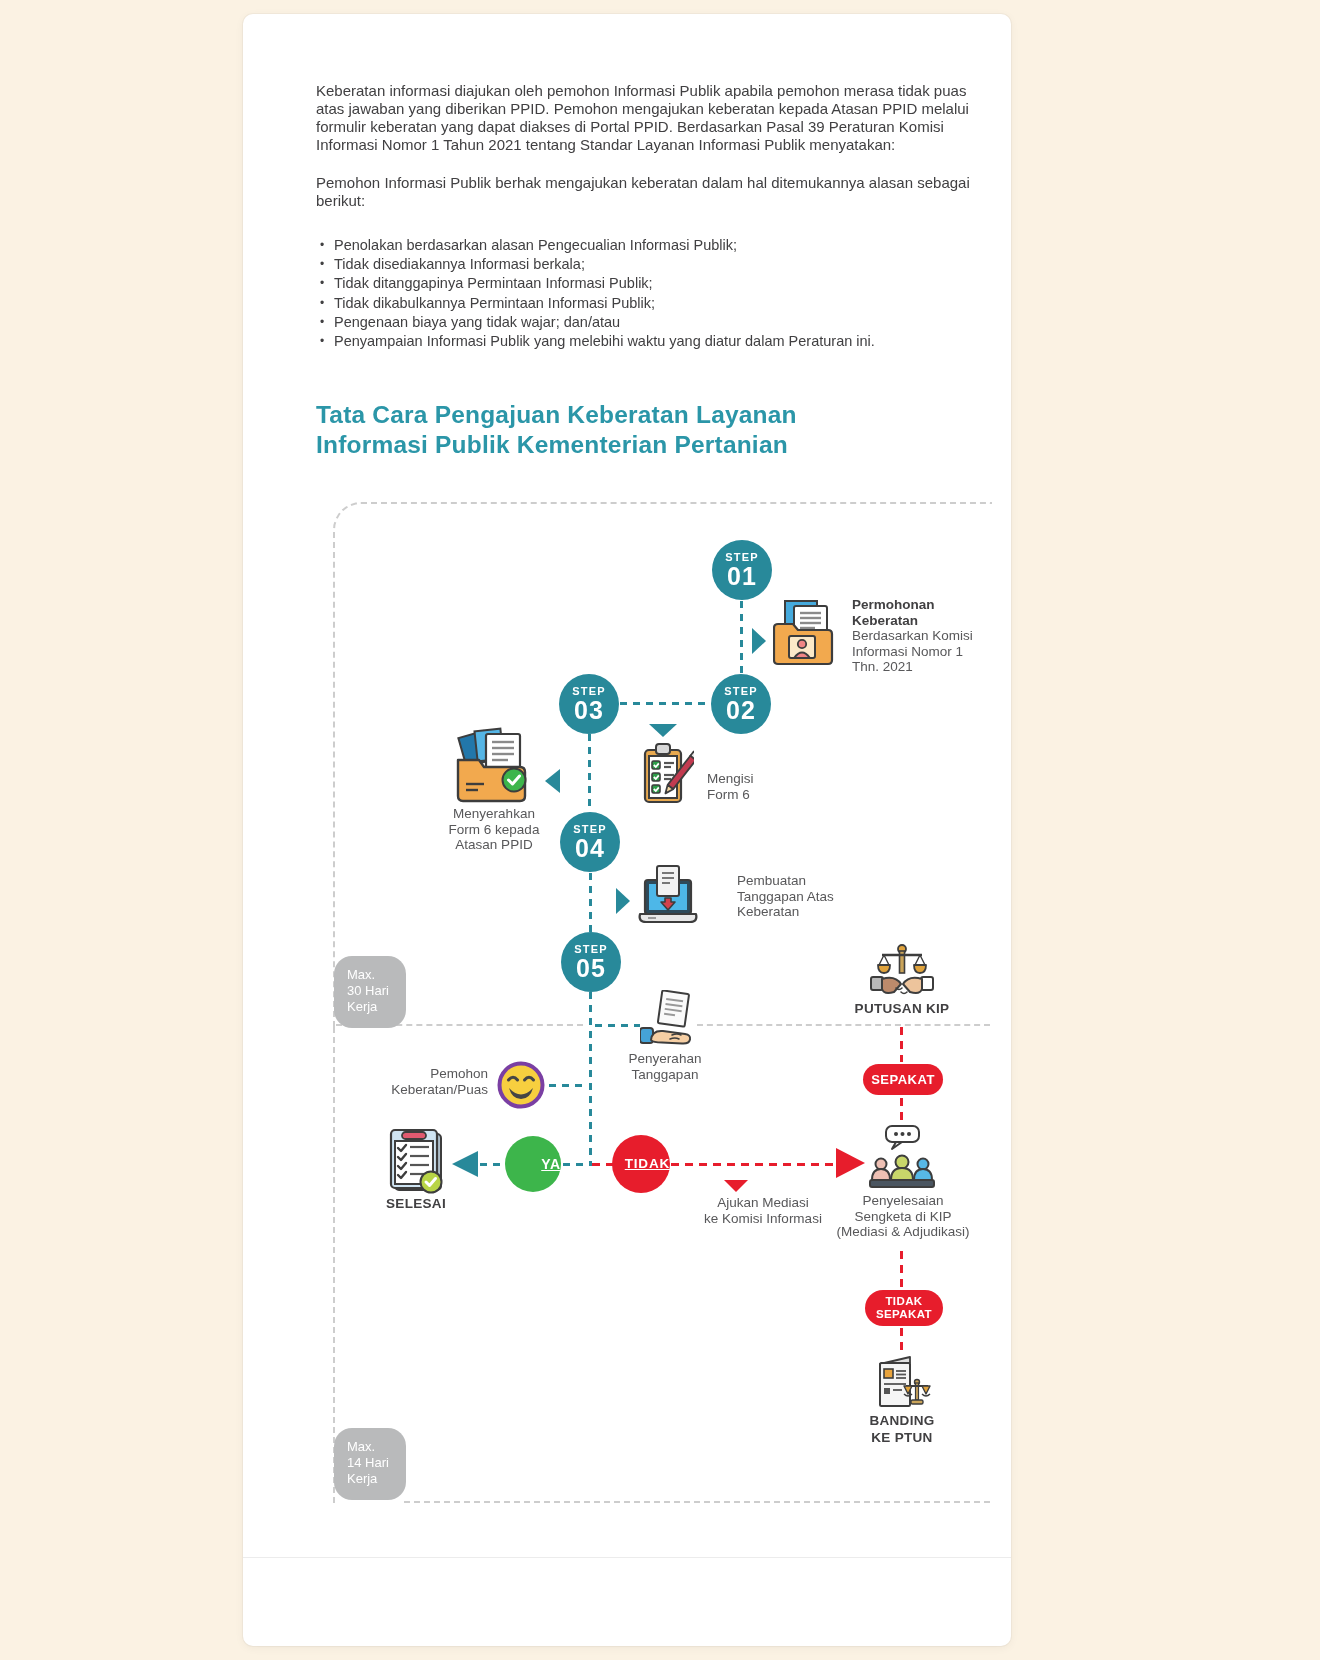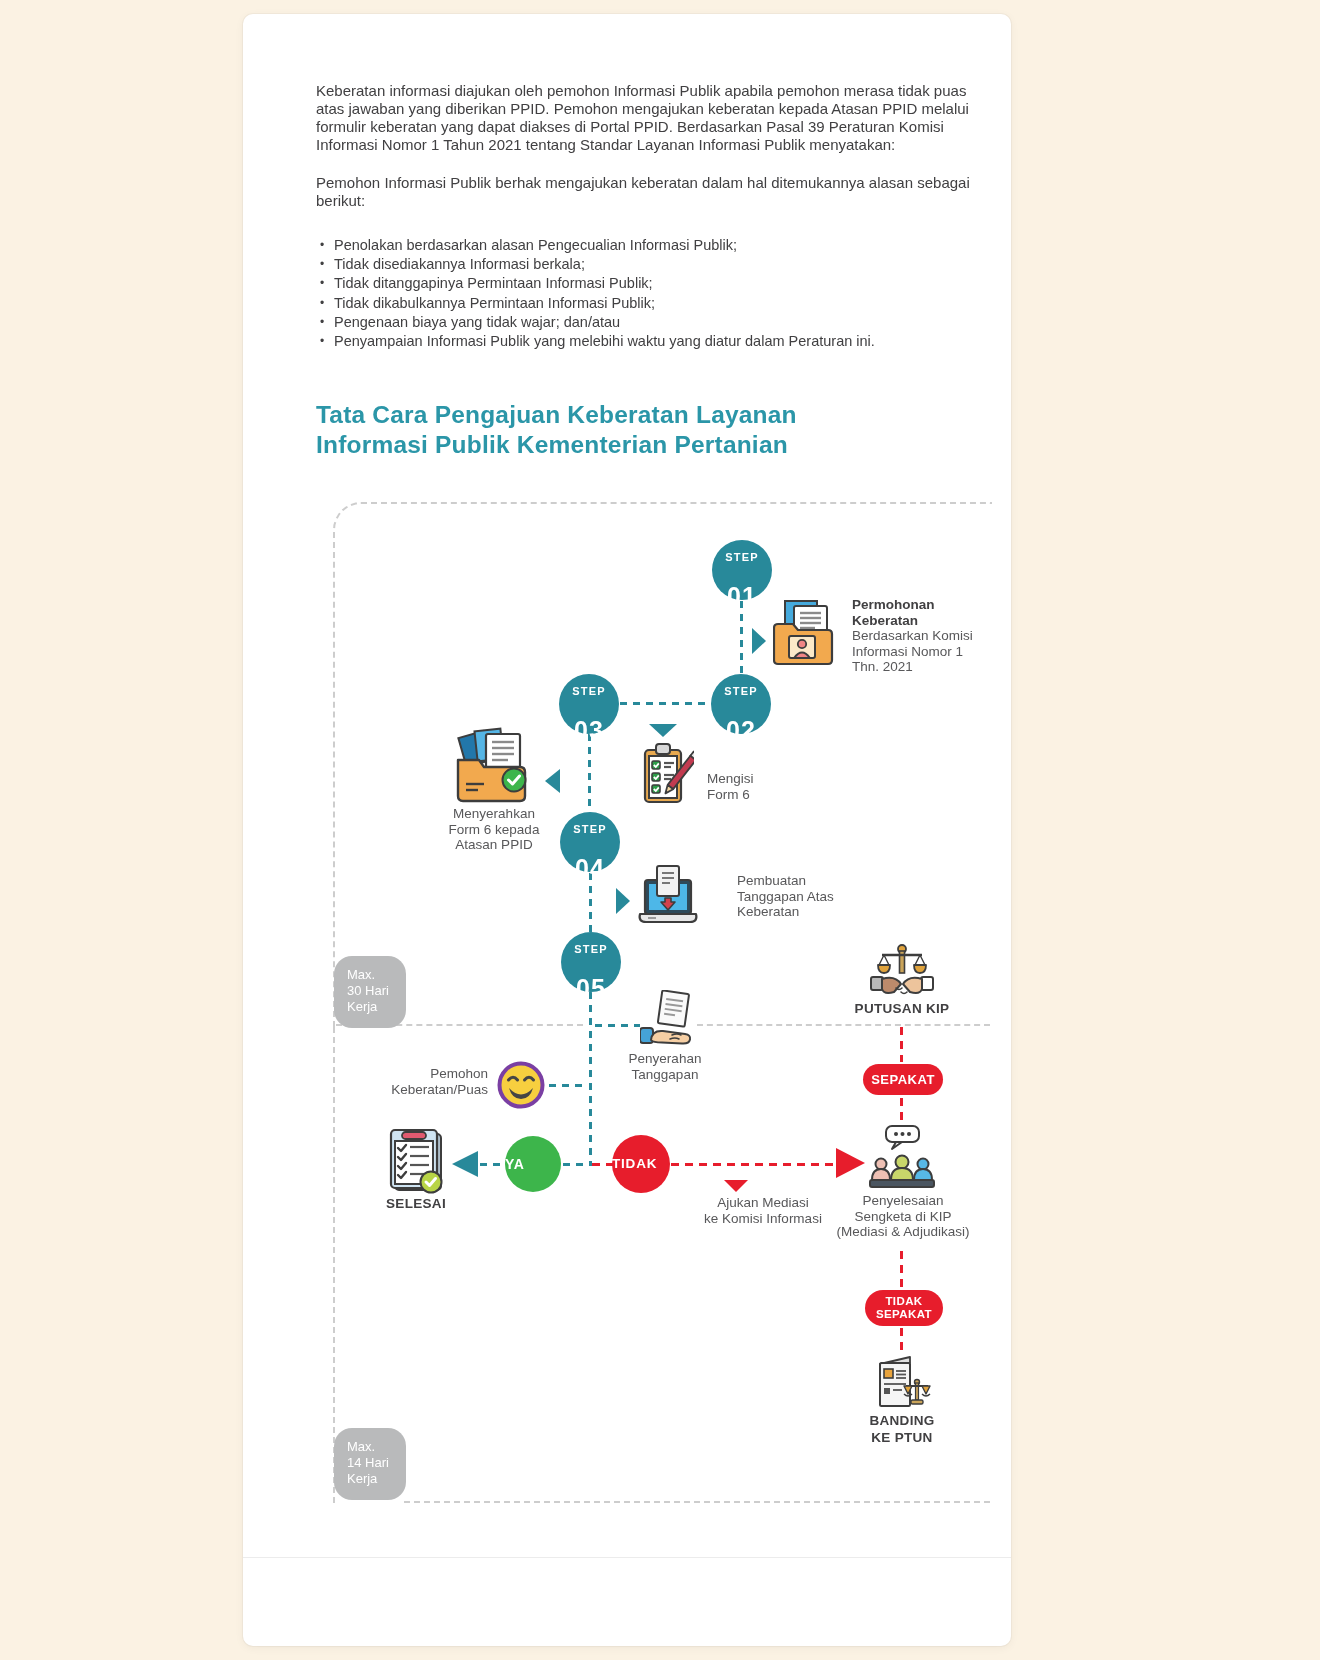--- a/index.html
+++ b/index.html
@@ -69,28 +69,28 @@
   .t-s4{left:616px;top:888px;}
   .t-mengisi{left:649px;top:724px;}
   .t-ya{left:452px;top:1151px;}
   .t-mediasi{left:836px;top:1148px;}
   .t-ajukan{left:724px;top:1180px;}
 
   
   .step{position:absolute;width:60px;height:60px;border-radius:50%;background:var(--teal,#28899a);color:#fff;
         text-align:center;box-sizing:border-box;padding-top:11px;z-index:4;}
   .step .w{display:block;font-size:11px;font-weight:bold;letter-spacing:1.2px;line-height:12px;}
-  .step .n{display:block;font-size:25px;font-weight:bold;line-height:26px;letter-spacing:1px;margin-top:20px;}
+  .step .n{display:block;font-size:25px;font-weight:bold;line-height:26px;letter-spacing:1px;}
   .s01{left:712px;top:540px;}
   .s02{left:711px;top:674px;}
   .s03{left:559px;top:674px;}
   .s04{left:560px;top:812px;}
   .s05{left:561px;top:932px;}
 
-  .decision{position:absolute;border-radius:50%;color:#fff;font-weight:bold;text-align:left;z-index:4;letter-spacing:.8px;}
+  .decision{position:absolute;border-radius:50%;color:#fff;font-weight:bold;text-align:right;z-index:4;letter-spacing:.8px;text-decoration:underline;}
   .ya{left:505px;top:1136px;width:56px;height:56px;background:var(--green,#3db54b);font-size:14px;line-height:56px;}
   .tidak{left:612px;top:1135px;width:58px;height:58px;background:var(--red,#e71d2c);font-size:13.5px;line-height:58px;}
 
   .pill{position:absolute;background:var(--red,#e71d2c);color:#fff;font-weight:bold;text-align:center;z-index:4;}
   .sepakat{left:863px;top:1064px;width:80px;height:31px;border-radius:16px;font-size:13px;line-height:31px;letter-spacing:.5px;}
   .tidaksepakat{left:865px;top:1290px;width:78px;height:36px;border-radius:18px;font-size:11.5px;line-height:13px;
                 padding-top:5px;box-sizing:border-box;letter-spacing:.4px;}
 
   
   .flbl{position:absolute;font-size:13.5px;line-height:15.5px;color:var(--text-gray,#58585a);z-index:4;}

